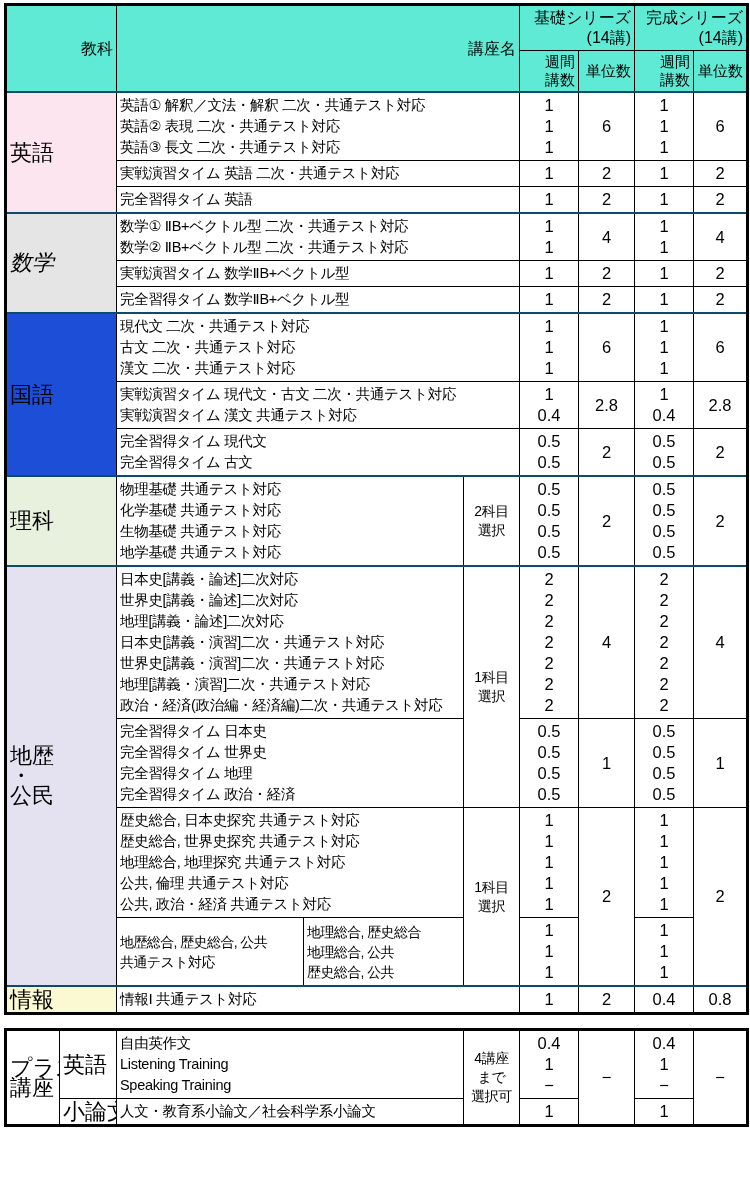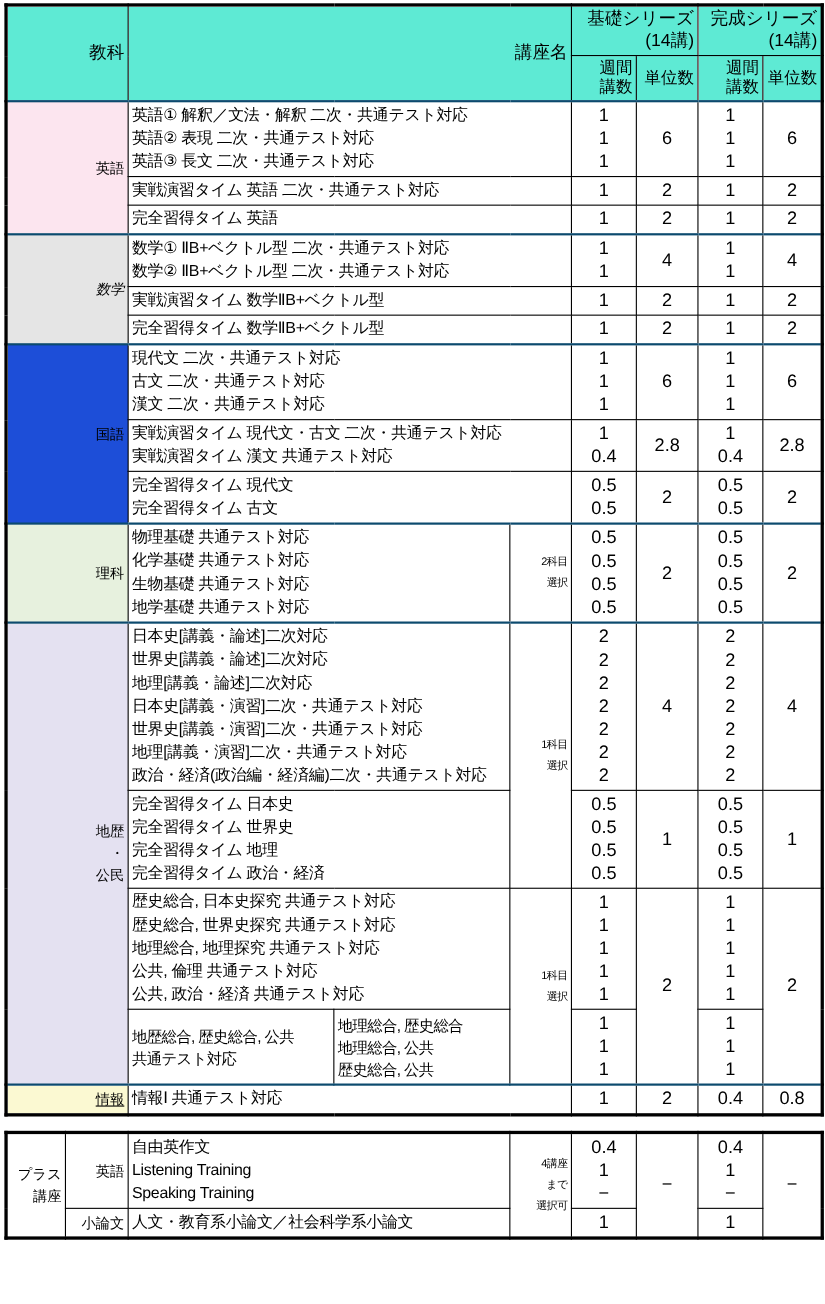--- a/index.html
+++ b/index.html
@@ -7,28 +7,28 @@
     font-family:"Liberation Sans","DejaVu Sans",sans-serif; }
   .page { width:750px; padding:3px 4px; }
   table.grid { border-collapse:collapse; table-layout:fixed; width:742px;
     border:3px solid #000; }
   .grid td, .grid th { border:1px solid #000; vertical-align:middle;
     padding:2px 3px; font-weight:normal; overflow:hidden; }
   .ln { line-height:21px; white-space:nowrap; }
   th .ln { line-height:20px; }
   .hcell { text-align:right; font-size:16px; background:#5eead4; }
   .hsub .ln { line-height:18px; font-size:15px; }
-  .subject { text-align:right; font-size:13px; }
+  .subject { text-align:left; font-size:22px; }
   .subject .ln { line-height:20px; }
   .course { text-align:left; font-size:14.5px; letter-spacing:-0.3px;
     padding-left:6px; }
   .nested { font-size:14px; letter-spacing:-0.6px; }
   .nested .ln { line-height:20px; }
   .num { text-align:center; font-size:16.5px; }
-  .select { text-align:right; font-size:10px; letter-spacing:-0.5px;
+  .select { text-align:center; font-size:14px; letter-spacing:-0.5px;
     padding:2px 1px; }
   .select .ln { line-height:19px; }
   tr.block-start td, tr.block-start th { border-top:2px solid #0c4a6e; }
   .r2 { border-right:2px solid #000; }
   .nb { border-bottom:none; }
   .nt { border-top:none; }
   table.plus { margin-top:13px; }
   .footnote { font-size:14px; letter-spacing:-0.3px; padding:7px 2px 0 2px;
     white-space:nowrap; }
 </style>
@@ -415,21 +415,21 @@
             <div class="ln">1</div>
             <div class="ln">1</div>
           </td>
           <td class="num nt">
             <div class="ln">1</div>
             <div class="ln">1</div>
             <div class="ln">1</div>
           </td>
         </tr>
         <tr class="block-start">
-          <td class="subject r2" style="background: rgb(251, 249, 210); text-decoration: underline;">
+          <td class="subject r2" style="background: rgb(251, 249, 210);">
             <div class="ln">情報</div>
           </td>
           <td class="course r2" colspan="3">
             <div class="ln">情報Ⅰ 共通テスト対応</div>
           </td>
           <td class="num">
             <div class="ln">1</div>
           </td>
           <td class="num r2">
             <div class="ln">2</div>

